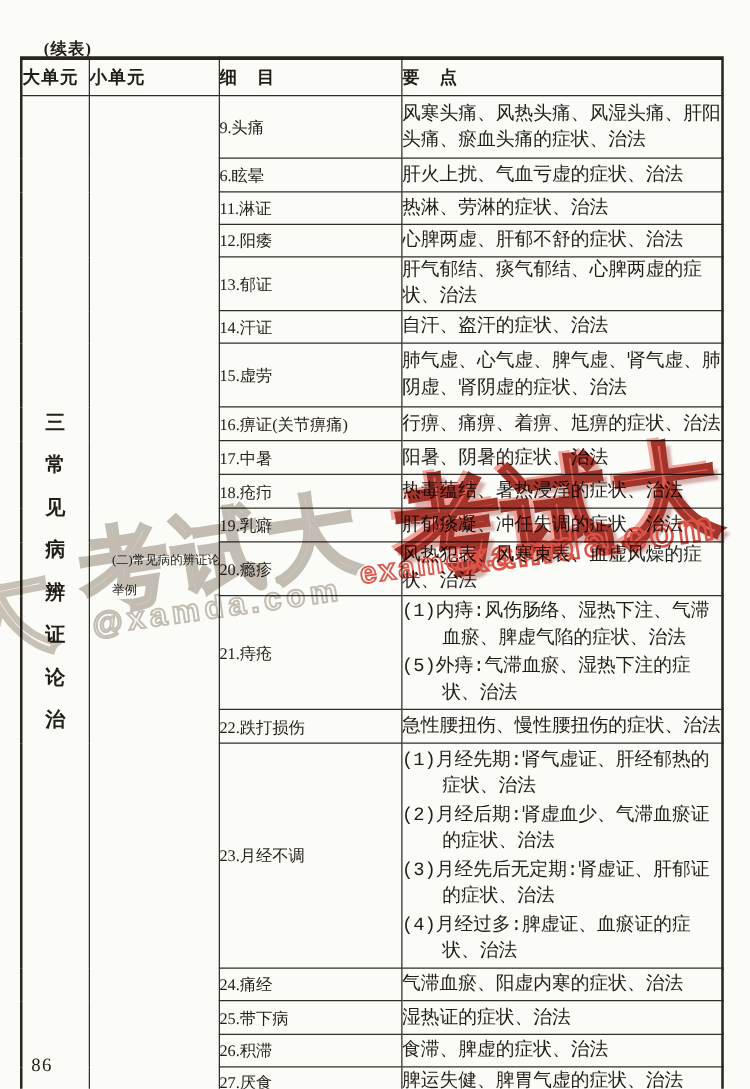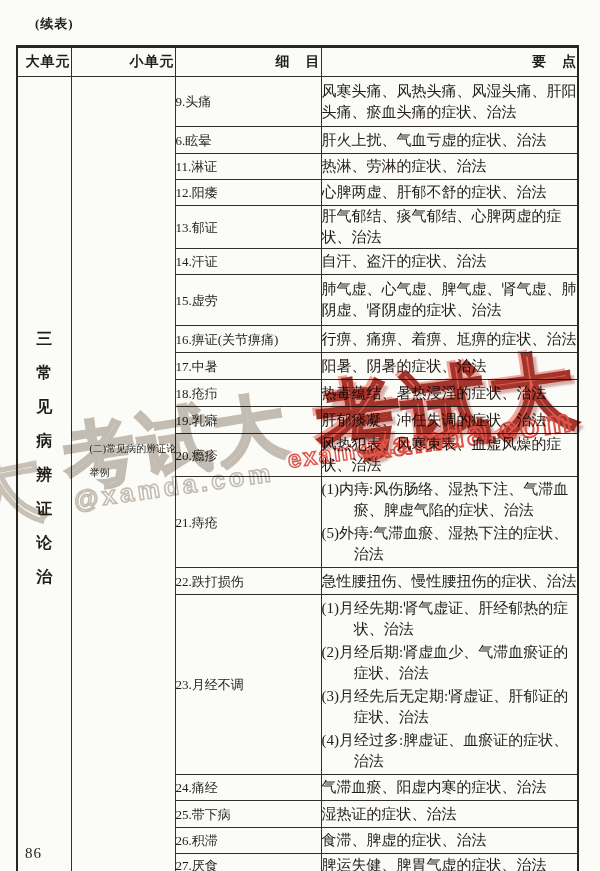--- a/index.html
+++ b/index.html
@@ -5,48 +5,48 @@
   html,body { margin:0; padding:0; }
   body {
     width:600px; height:871px;
     background:#fbfbf8;
     font-family:"Liberation Serif", serif;
     color:#211d18;
     position:relative;
     overflow:hidden;
   }
   .cont-label {
-    position:absolute; left:35px; top:15px;
+    position:absolute; left:35px; top:30px;
     font-size:13px; font-weight:bold; letter-spacing:1px;
   }
   table.syllabus {
     position:absolute; left:16px; top:45px; width:561px;
     border-collapse:collapse; table-layout:fixed;
     border:2px solid #29251f;
     border-top:3px solid #29251f;
   }
   table.syllabus th, table.syllabus td {
     border:1px solid #332e28;
     padding:0;
     overflow:hidden;
   }
   th.hdr {
-    font-size:14px; font-weight:bold; text-align:right;
+    font-size:14px; font-weight:bold; text-align:left;
     height:28px; letter-spacing:1px;
   }
   td.item {
     font-size:13px; vertical-align:middle;
     padding:1px 2px 1px 6px; line-height:19px;margin-left:12px;
   }
   td.pts {
     font-size:15px; vertical-align:middle;
     padding:2px 3px 2px 9px; line-height:21px;
   }
   .kp { margin:0; }
-  .kp-sub { padding-left:2.15em; text-indent:-2.15em; margin:2px 0; }
+  .kp-sub { padding-left:2.15em; text-indent:-2.15em; margin:2px 0;font-family:Liberation Mono, monospace; }
   td.major-cell, td.minor-cell { position:relative; vertical-align:top; }
   .vstack {
     position:absolute; top:254px; left:0; width:100%;
     text-align:center; font-size:16px; font-weight:bold;
   }
   .vstack span { display:block; height:16px; line-height:16px; margin-bottom:18px; }
   .minor-text {
     position:absolute; top:360px; left:18px; width:97px;
     font-size:10px; line-height:24px;
   }

